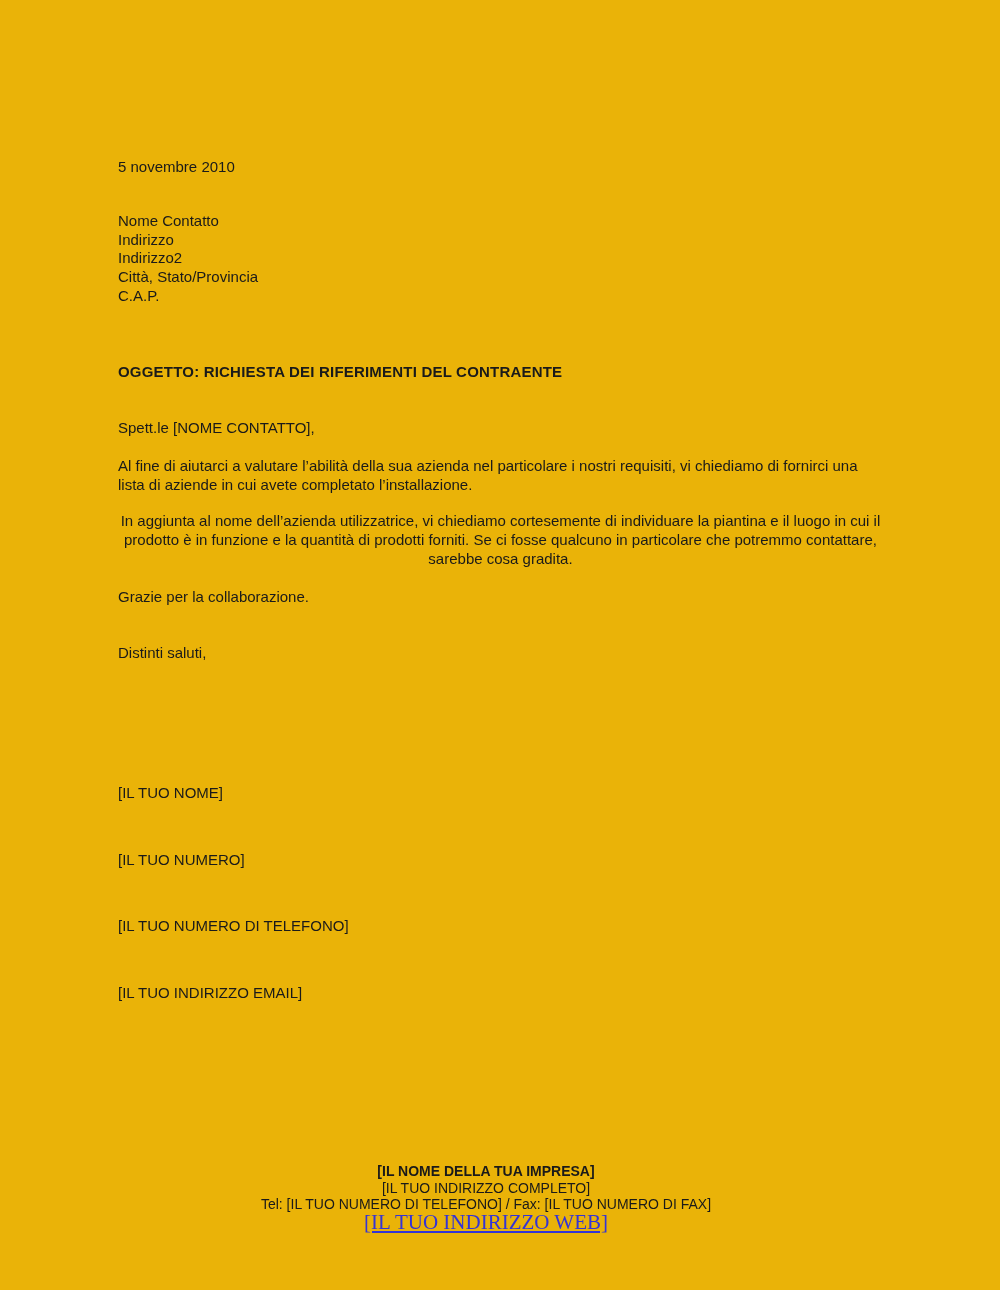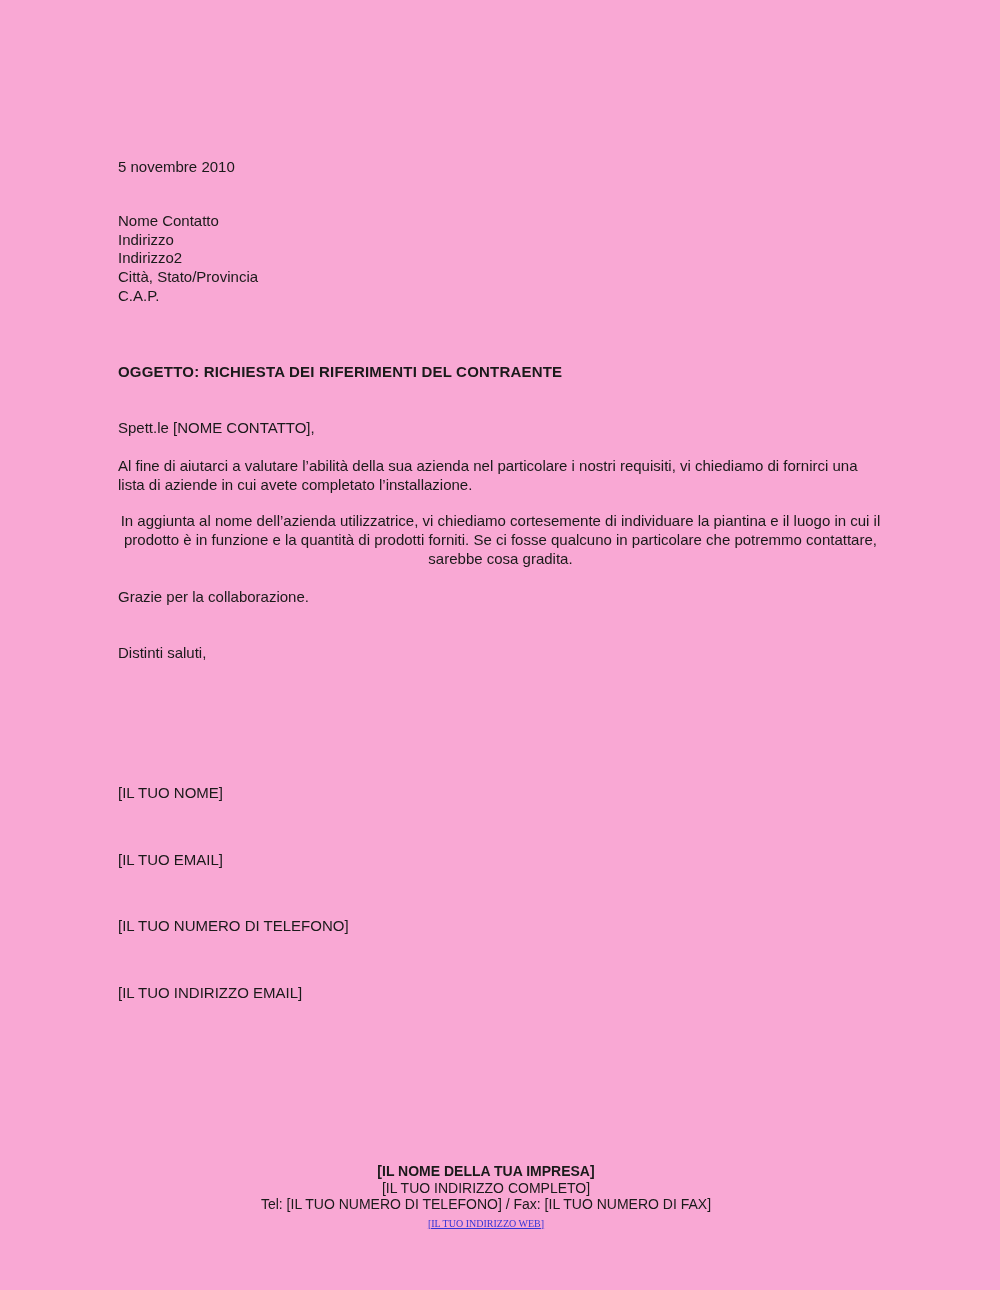--- a/index.html
+++ b/index.html
@@ -7,21 +7,21 @@
   body {
     width: 1000px;
     height: 1290px;
     position: relative;
     font-family: "Liberation Sans", "DejaVu Sans", sans-serif;
     color: #1a1a1a;
   }
   .page {
     position: absolute;
     inset: 0;
-    background: #f9a8d4;
+    background: #eab308;
   }
   .block {
     position: absolute;
     left: 118px;
     font-size: 15px;
     line-height: 19px;
     color: #1a1a1a;
   }
   .date        { top: 157px; }
   .recipient   { top: 212px; }
@@ -43,21 +43,21 @@
     font-size: 14px;
     line-height: 16.5px;
     color: #1a1a1a;
   }
   .footer .company { font-weight: bold; }
   .footer .weblink-row { margin-top: 1px; }
   .footer a.weblink {
     font-family: "Liberation Serif", "DejaVu Serif", serif;
     color: #3434d6;
     text-decoration: underline;
-    font-size: 10px;
+    font-size: 21px;
     cursor: pointer;
   }
 </style>
 </head>
 <body>
 
 <div class="page">
 
   <div class="block date">5 novembre 2010</div>
 
@@ -76,21 +76,21 @@
   <div class="block para1">Al fine di aiutarci a valutare l’abilità della sua azienda nel particolare i nostri requisiti, vi chiediamo di fornirci una lista di aziende in cui avete completato l’installazione.</div>
 
   <div class="block para2">In aggiunta al nome dell’azienda utilizzatrice, vi chiediamo cortesemente di individuare la piantina e il luogo in cui il prodotto è in funzione e la quantità di prodotti forniti. Se ci fosse qualcuno in particolare che potremmo contattare, sarebbe cosa gradita.</div>
 
   <div class="block thanks">Grazie per la collaborazione.</div>
 
   <div class="block closing">Distinti saluti,</div>
 
   <div class="block signature">
     <div>[IL TUO NOME]</div>
-    <div>[IL TUO EMAIL]</div>
+    <div>[IL TUO NUMERO]</div>
     <div>[IL TUO NUMERO DI TELEFONO]</div>
     <div>[IL TUO INDIRIZZO EMAIL]</div>
   </div>
 
   <div class="footer">
     <div class="company">[IL NOME DELLA TUA IMPRESA]</div>
     <div>[IL TUO INDIRIZZO COMPLETO]</div>
     <div>Tel: [IL TUO NUMERO DI TELEFONO] / Fax: [IL TUO NUMERO DI FAX]</div>
     <div class="weblink-row">
       <a class="weblink" href="#">[IL TUO INDIRIZZO WEB]</a>

